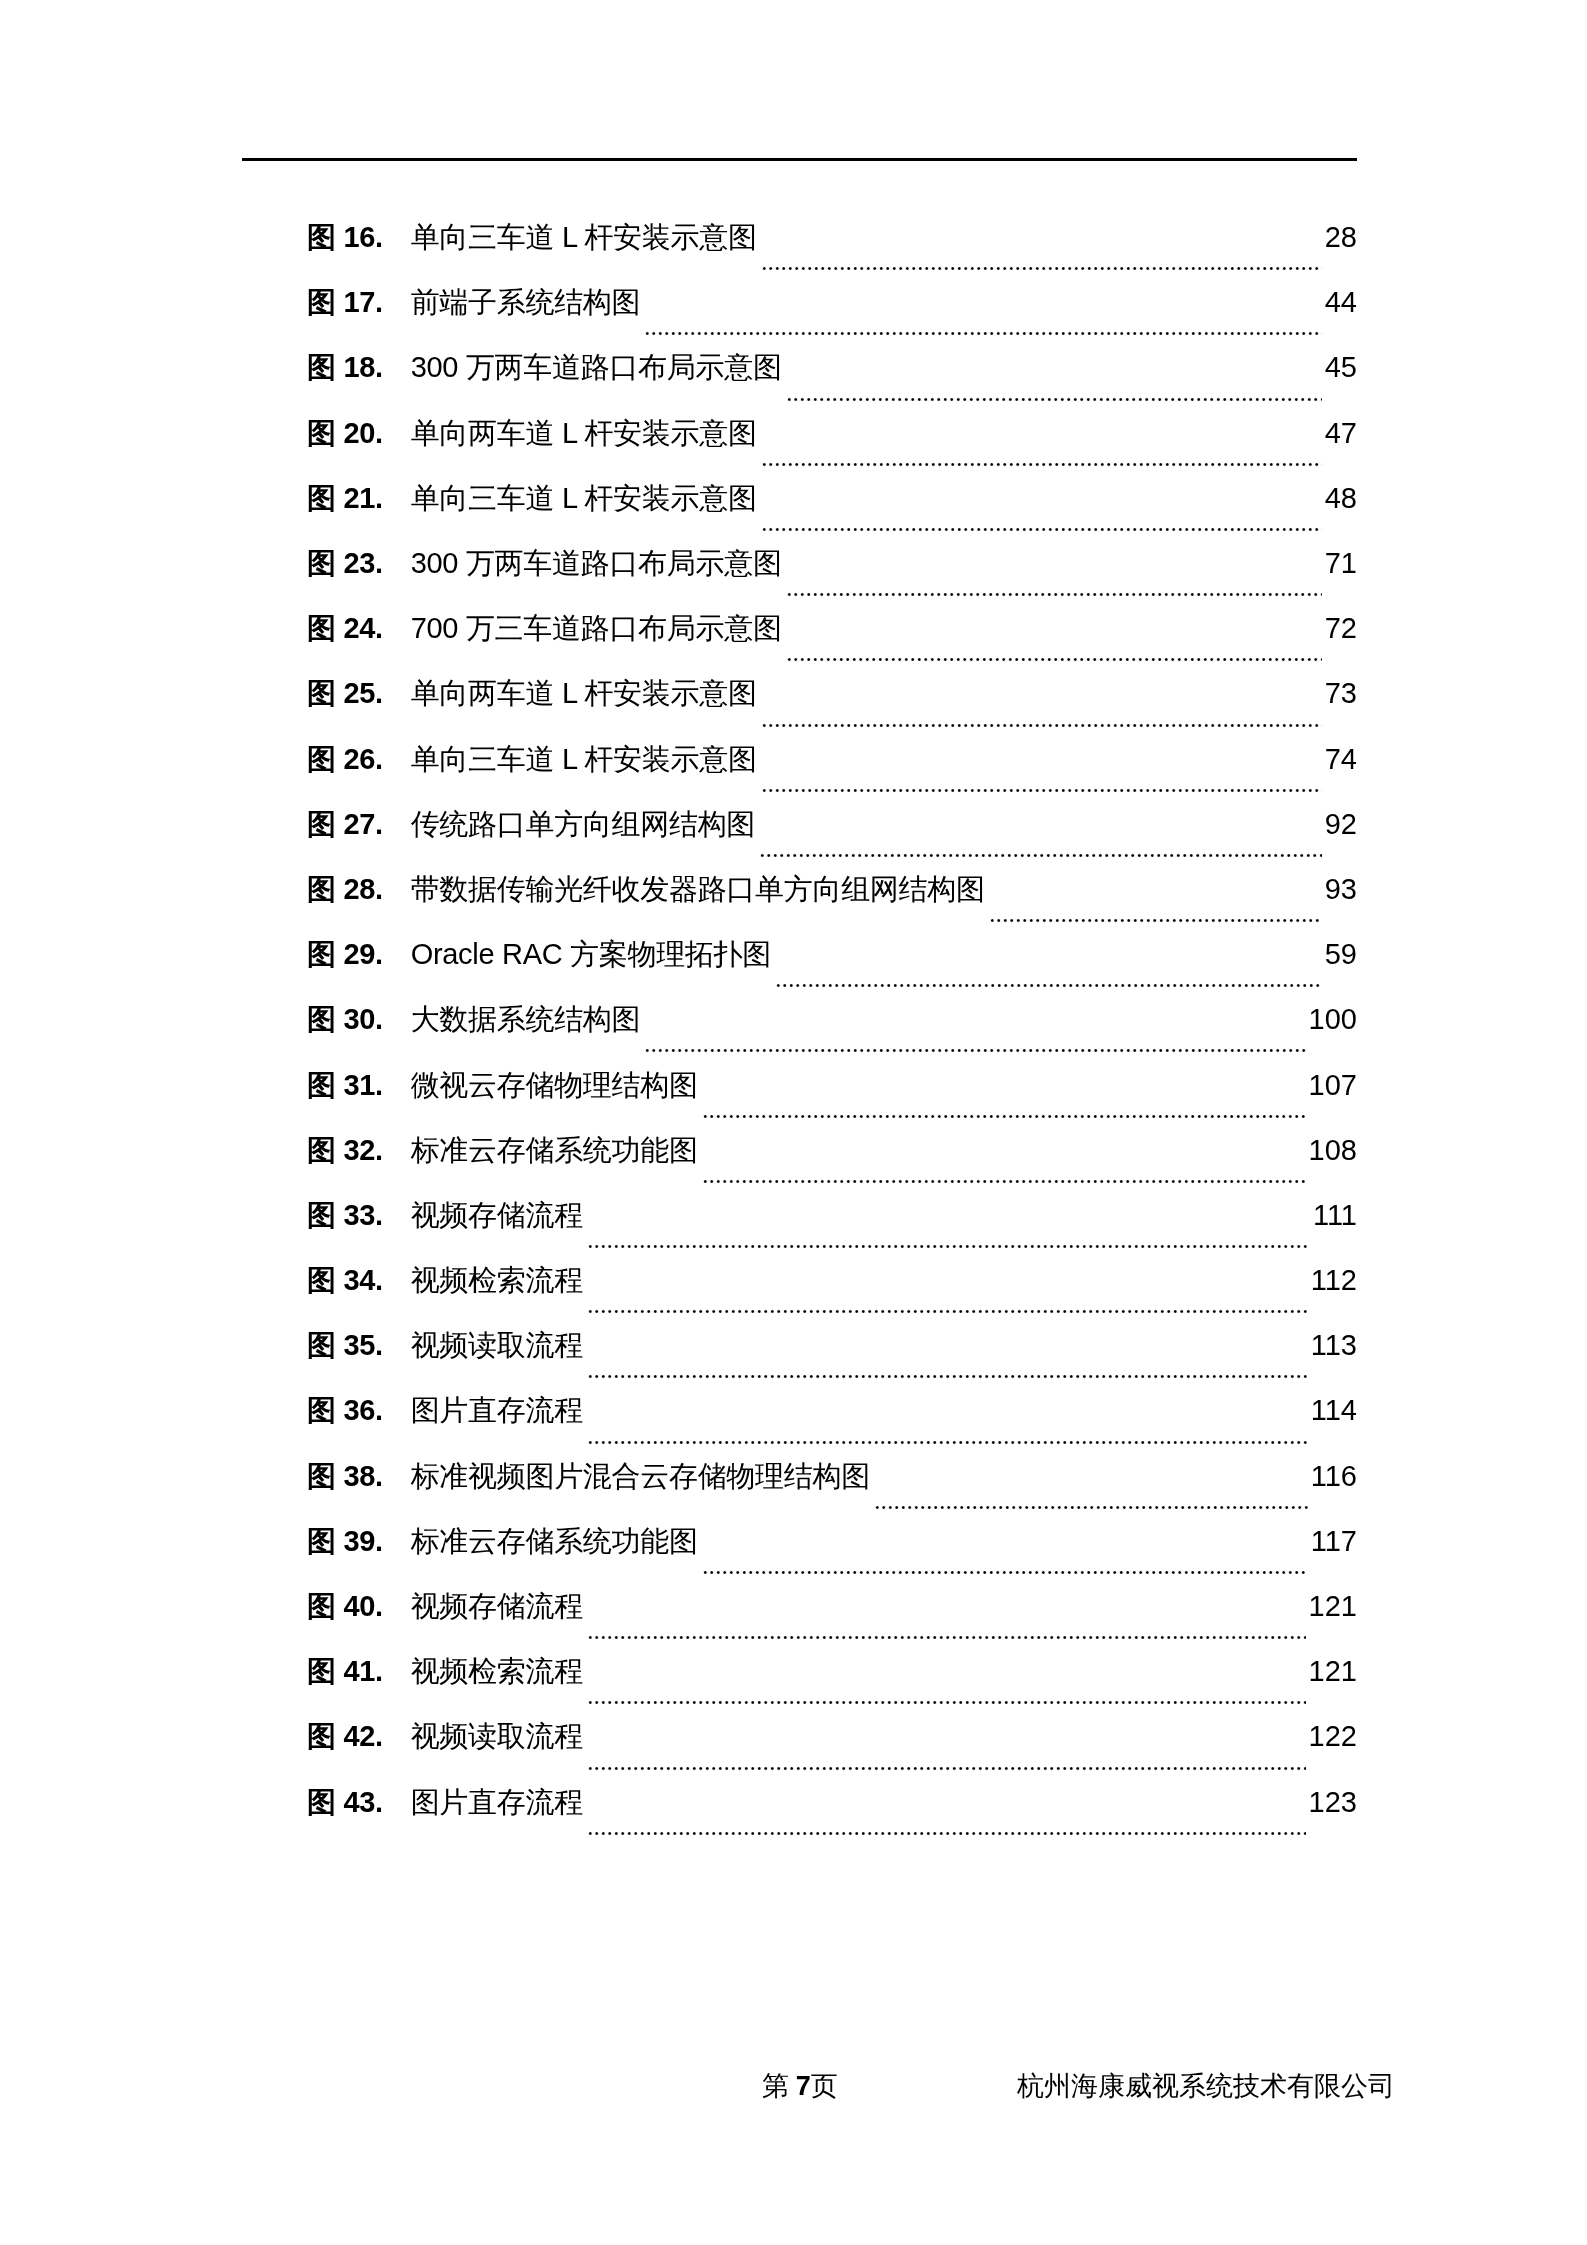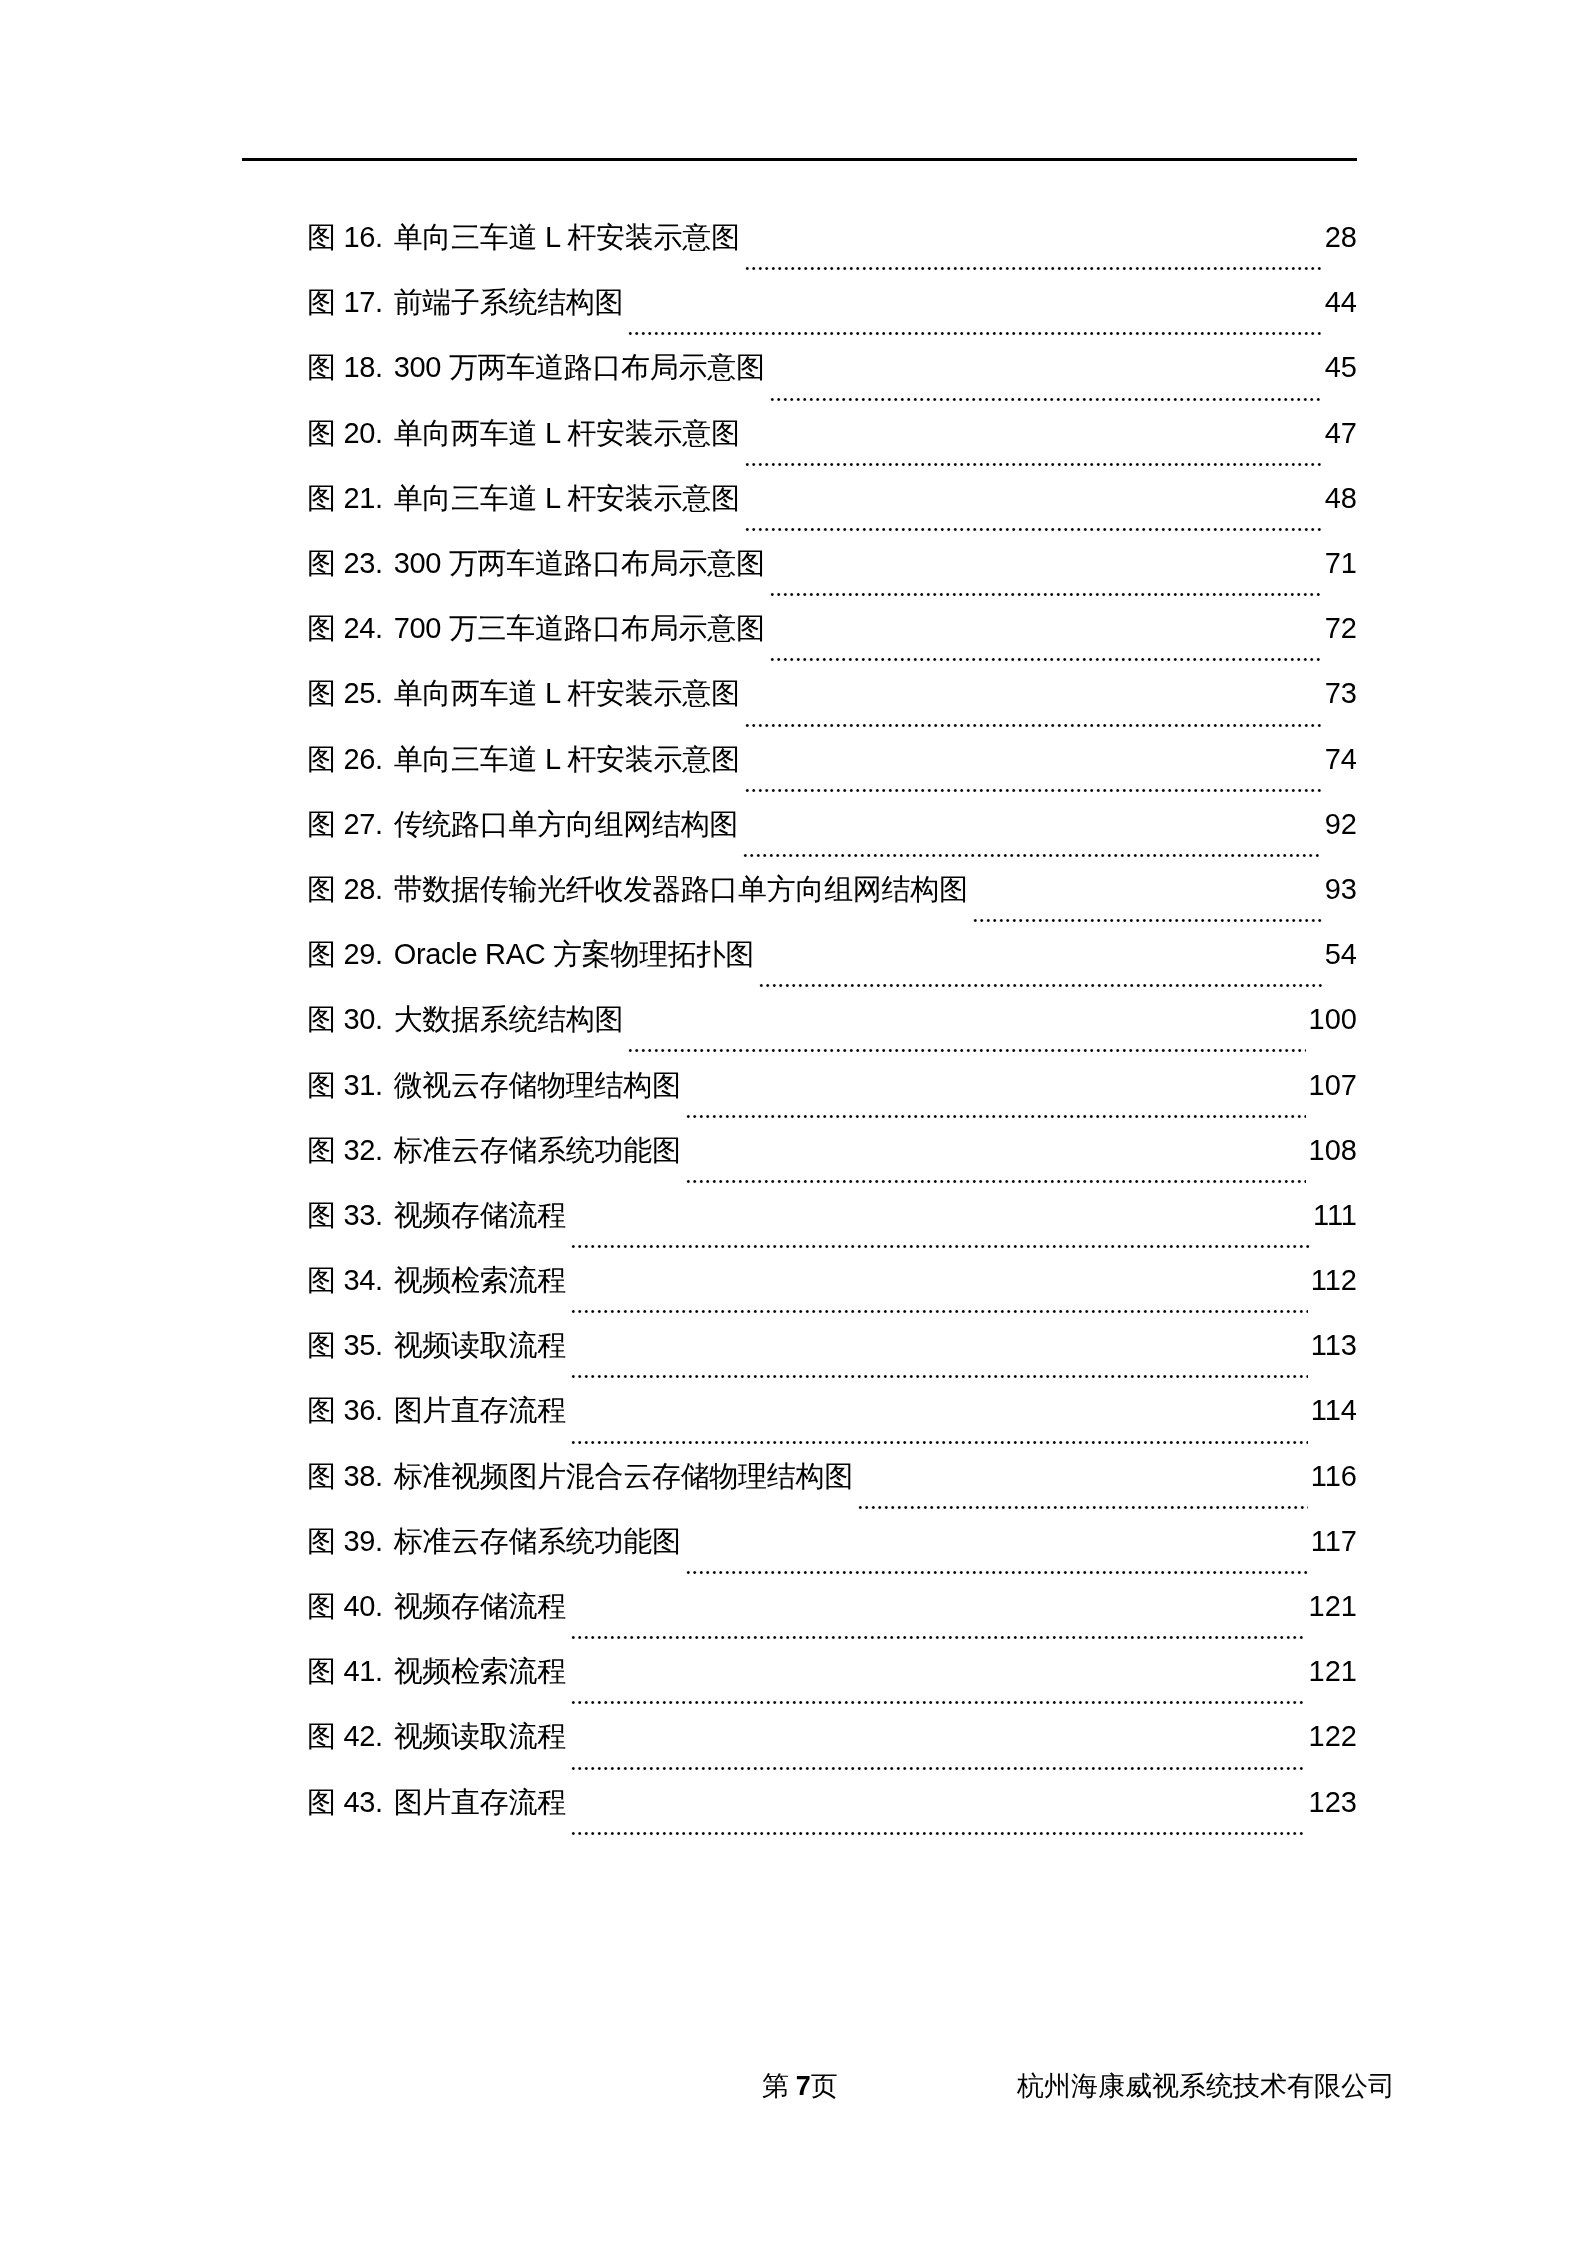--- a/index.html
+++ b/index.html
@@ -2,21 +2,21 @@
 <html><head>
 <meta charset="utf-8">
 <style>
   html, body { margin: 0; padding: 0; background: #ffffff; }
   body { width: 1587px; height: 2245px; position: relative; overflow: hidden;
          font-family: "Liberation Sans", "DejaVu Sans", sans-serif; color: #000; }
   .header-rule { position: absolute; left: 242px; top: 158px; width: 1115px; height: 3px; background: #000; }
   .toc { position: absolute; left: 307px; top: 205px; width: 1050px; }
   .toc-row { height: 65.2px; display: flex; align-items: center; font-size: 29px; line-height: 1; }
   .toc-label { white-space: nowrap; letter-spacing: -0.3px; }
-  .toc-label .fig-num { margin-right: 3px; }
+  .toc-label .fig-num { margin-right: 20px; font-weight: bold; }
   .toc-dots { flex: 1; overflow: hidden; white-space: nowrap; margin: 0 3px 0 4px; align-self: flex-end;
               padding-bottom: 18px; height: 10px; position: relative; }
   .toc-dots::before { content: ""; position: absolute; left: 0; right: 0; bottom: 0; height: 3px;
               background-image: radial-gradient(circle, #000 1.2px, transparent 1.5px);
               background-size: 6.5px 3px; background-repeat: repeat-x; }
   .toc-page { white-space: nowrap; text-align: right; }
   .footer { position: absolute; top: 2068px; font-family: "Liberation Serif", "DejaVu Serif", serif; font-size: 27px; }
   .footer-page { left: 762px; }
   .footer-page b { font-family: "Liberation Sans", sans-serif; font-weight: bold; }
   .footer-company { left: 1017px; }
@@ -78,21 +78,21 @@
       <span class="toc-page">92</span>
     </div>
     <div class="toc-row">
       <span class="toc-label"><span class="fig-num">图 28.</span> <span>带数据传输光纤收发器路口单方向组网结构图</span></span>
       <span class="toc-dots"></span>
       <span class="toc-page">93</span>
     </div>
     <div class="toc-row">
       <span class="toc-label"><span class="fig-num">图 29.</span> <span>Oracle RAC 方案物理拓扑图</span></span>
       <span class="toc-dots"></span>
-      <span class="toc-page">54</span>
+      <span class="toc-page">59</span>
     </div>
     <div class="toc-row">
       <span class="toc-label"><span class="fig-num">图 30.</span> <span>大数据系统结构图</span></span>
       <span class="toc-dots"></span>
       <span class="toc-page">100</span>
     </div>
     <div class="toc-row">
       <span class="toc-label"><span class="fig-num">图 31.</span> <span>微视云存储物理结构图</span></span>
       <span class="toc-dots"></span>
       <span class="toc-page">107</span>

